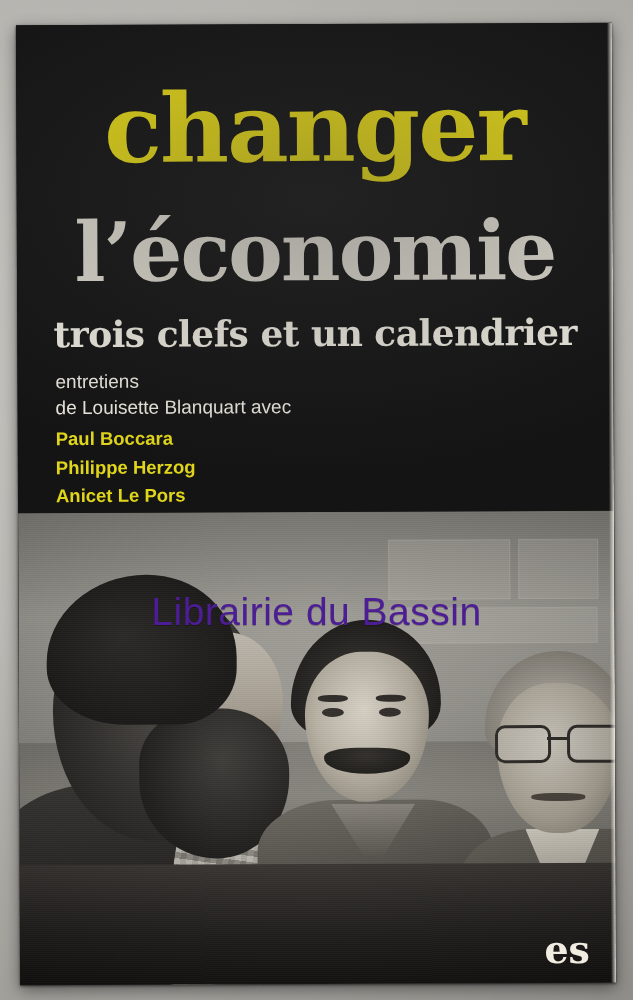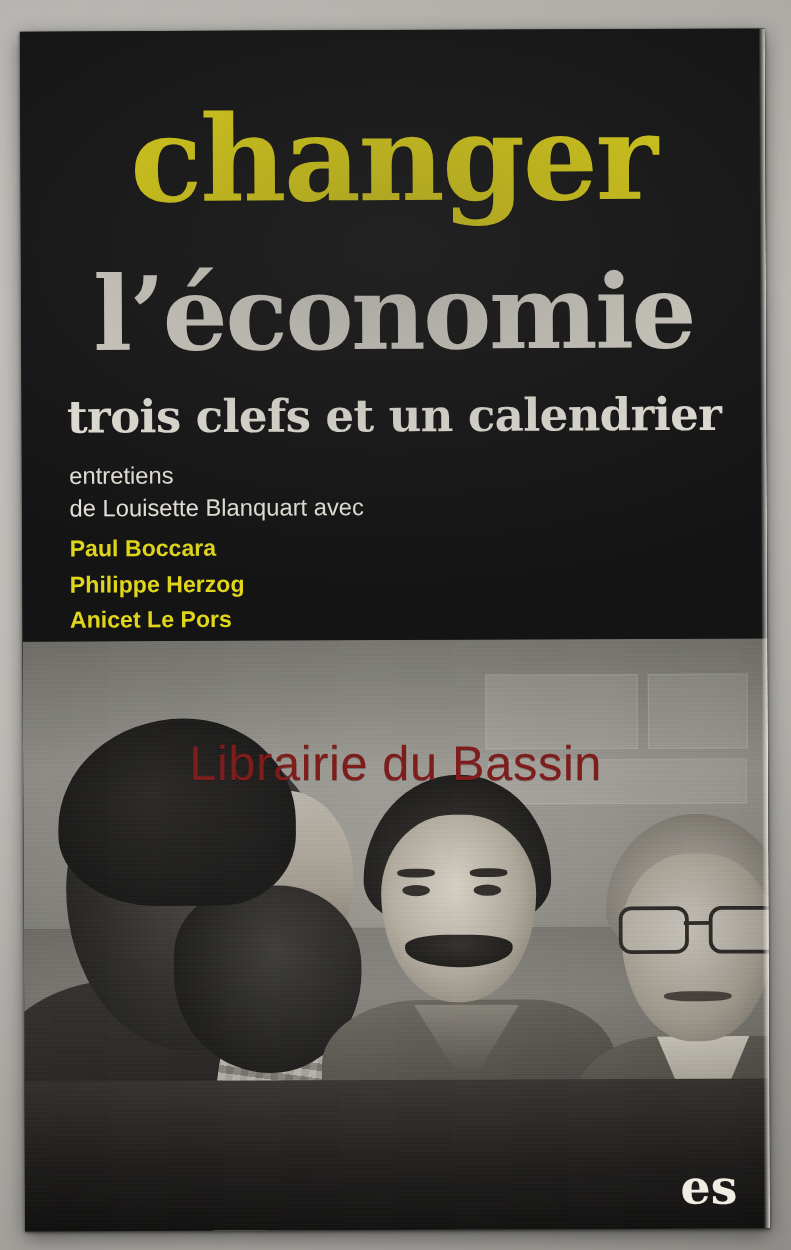--- a/index.html
+++ b/index.html
@@ -345,21 +345,21 @@
   }
 
   
   .watermark {
     position: absolute;
     left: 0; right: 0;
     top: 590px;
     text-align: center;
     font-family: "Liberation Sans", sans-serif;
     font-size: 39px;
-    color: #7f1d1d;
+    color: #4c1d95;
     letter-spacing: 0.5px;
     text-shadow: 0 1px 0 rgba(0,0,0,0.25);
   }
 
   
   .publisher {
     position: absolute;
     right: 26px;
     bottom: 14px;
     color: #f0ece2;

